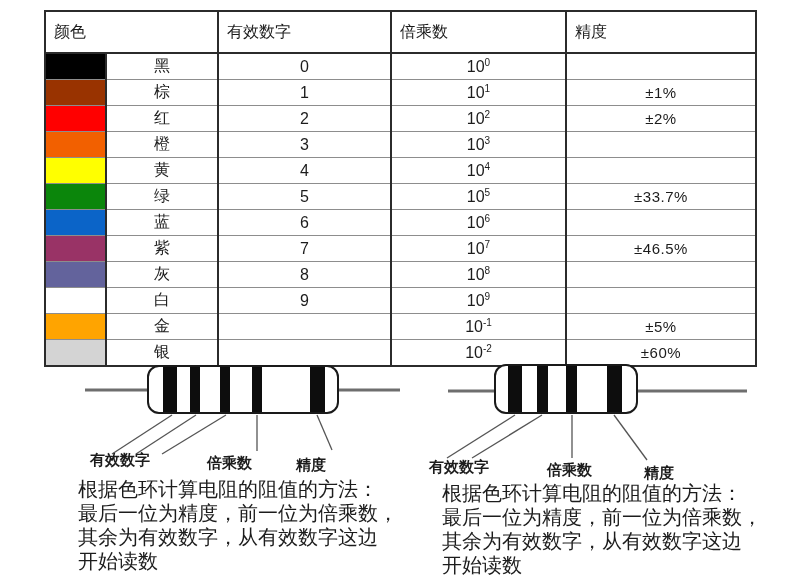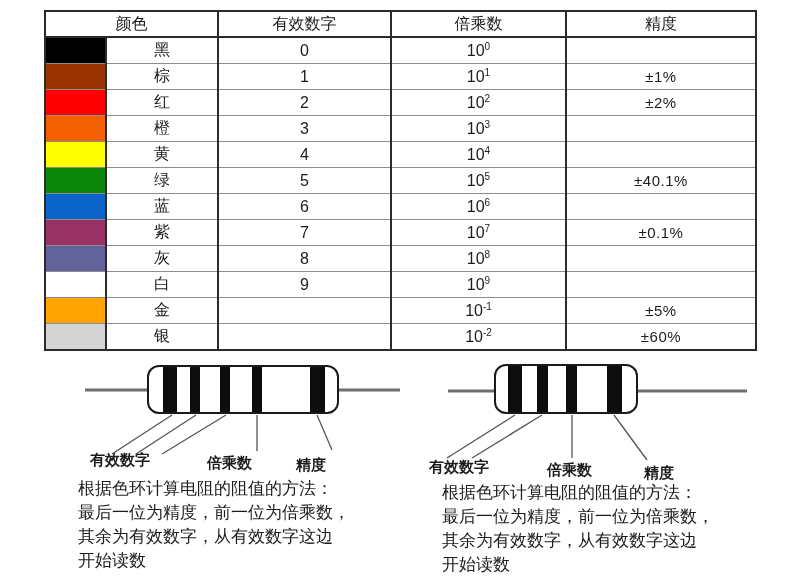--- a/index.html
+++ b/index.html
@@ -2,31 +2,31 @@
 <html><head>
 <meta charset="utf-8">
 <style>
   html,body{margin:0;padding:0;background:#fff;}
   .page{position:relative;width:800px;height:578px;background:#ffffff;overflow:hidden;
         font-family:"Liberation Sans", sans-serif;color:#1c1c1c;}
 
   
   table.cc{position:absolute;left:44px;top:10px;width:711px;border-collapse:collapse;table-layout:fixed;}
   table.cc{border:2px solid #2b2b2b;}
-  table.cc th{border:2px solid #2b2b2b;font-weight:normal;font-size:16px;height:24px;padding:0;text-align:center;}
+  table.cc th{border:2px solid #2b2b2b;font-weight:normal;font-size:16px;height:24px;padding:8px;text-align:left;}
   table.cc td{height:25px;padding:0;text-align:center;font-size:16px;
               border-left:2px solid #2b2b2b;border-top:1px solid #8d8d8d;}
   table.cc td.swatch{border-left:none;}
   table.cc td.tol{font-size:15px;letter-spacing:0.5px;}
   sup.me{font-size:10px;line-height:0;vertical-align:super;}
 
   
   .diag{position:absolute;}
   .lbl{position:absolute;font-size:15px;font-weight:600;white-space:nowrap;}
-  .caption{position:absolute;font-size:17px;font-weight:500;line-height:24px;white-space:nowrap;}
+  .caption{position:absolute;font-size:20px;font-weight:500;line-height:24px;white-space:nowrap;}
   svg line.lead{stroke:#6e6e6e;stroke-width:3;}
   svg rect.body{fill:#ffffff;stroke:#1a1a1a;stroke-width:2;}
   svg rect.band{fill:#0d0d0d;}
   svg line.leader{stroke:#555555;stroke-width:1.3;}
 </style>
 </head>
 <body>
 
 <div class="page">
 
@@ -85,37 +85,37 @@
       <td class="digit">4</td>
       <td class="mult"><span class="mb">10</span><sup class="me">4</sup></td>
       <td class="tol"></td>
     </tr>
 
     <tr>
       <td class="swatch" style="background: rgb(11, 134, 11);"></td>
       <td class="name">绿</td>
       <td class="digit">5</td>
       <td class="mult"><span class="mb">10</span><sup class="me">5</sup></td>
-      <td class="tol">±40.1%</td>
+      <td class="tol">±33.7%</td>
     </tr>
 
     <tr>
       <td class="swatch" style="background: rgb(11, 100, 200);"></td>
       <td class="name">蓝</td>
       <td class="digit">6</td>
       <td class="mult"><span class="mb">10</span><sup class="me">6</sup></td>
       <td class="tol"></td>
     </tr>
 
     <tr>
       <td class="swatch" style="background: rgb(153, 51, 102);"></td>
       <td class="name">紫</td>
       <td class="digit">7</td>
       <td class="mult"><span class="mb">10</span><sup class="me">7</sup></td>
-      <td class="tol">±0.1%</td>
+      <td class="tol">±46.5%</td>
     </tr>
 
     <tr>
       <td class="swatch" style="background: rgb(99, 99, 156);"></td>
       <td class="name">灰</td>
       <td class="digit">8</td>
       <td class="mult"><span class="mb">10</span><sup class="me">8</sup></td>
       <td class="tol"></td>
     </tr>
 

